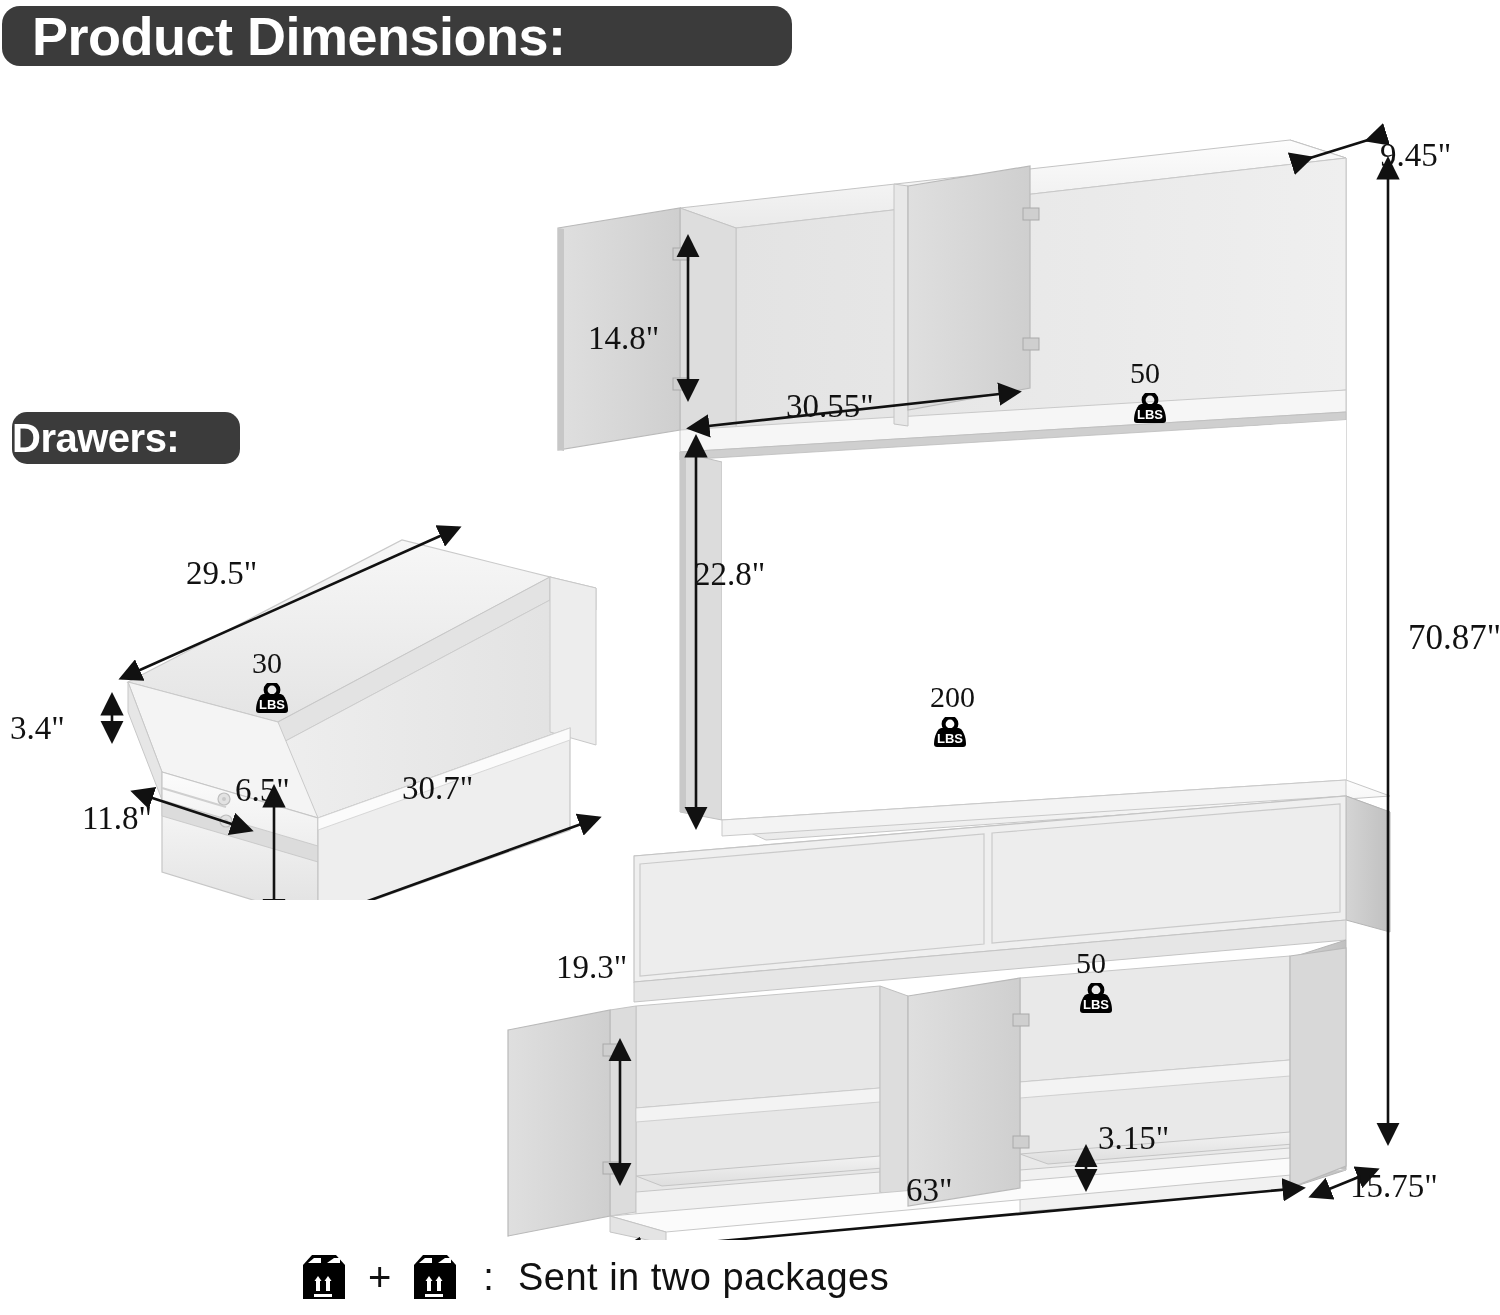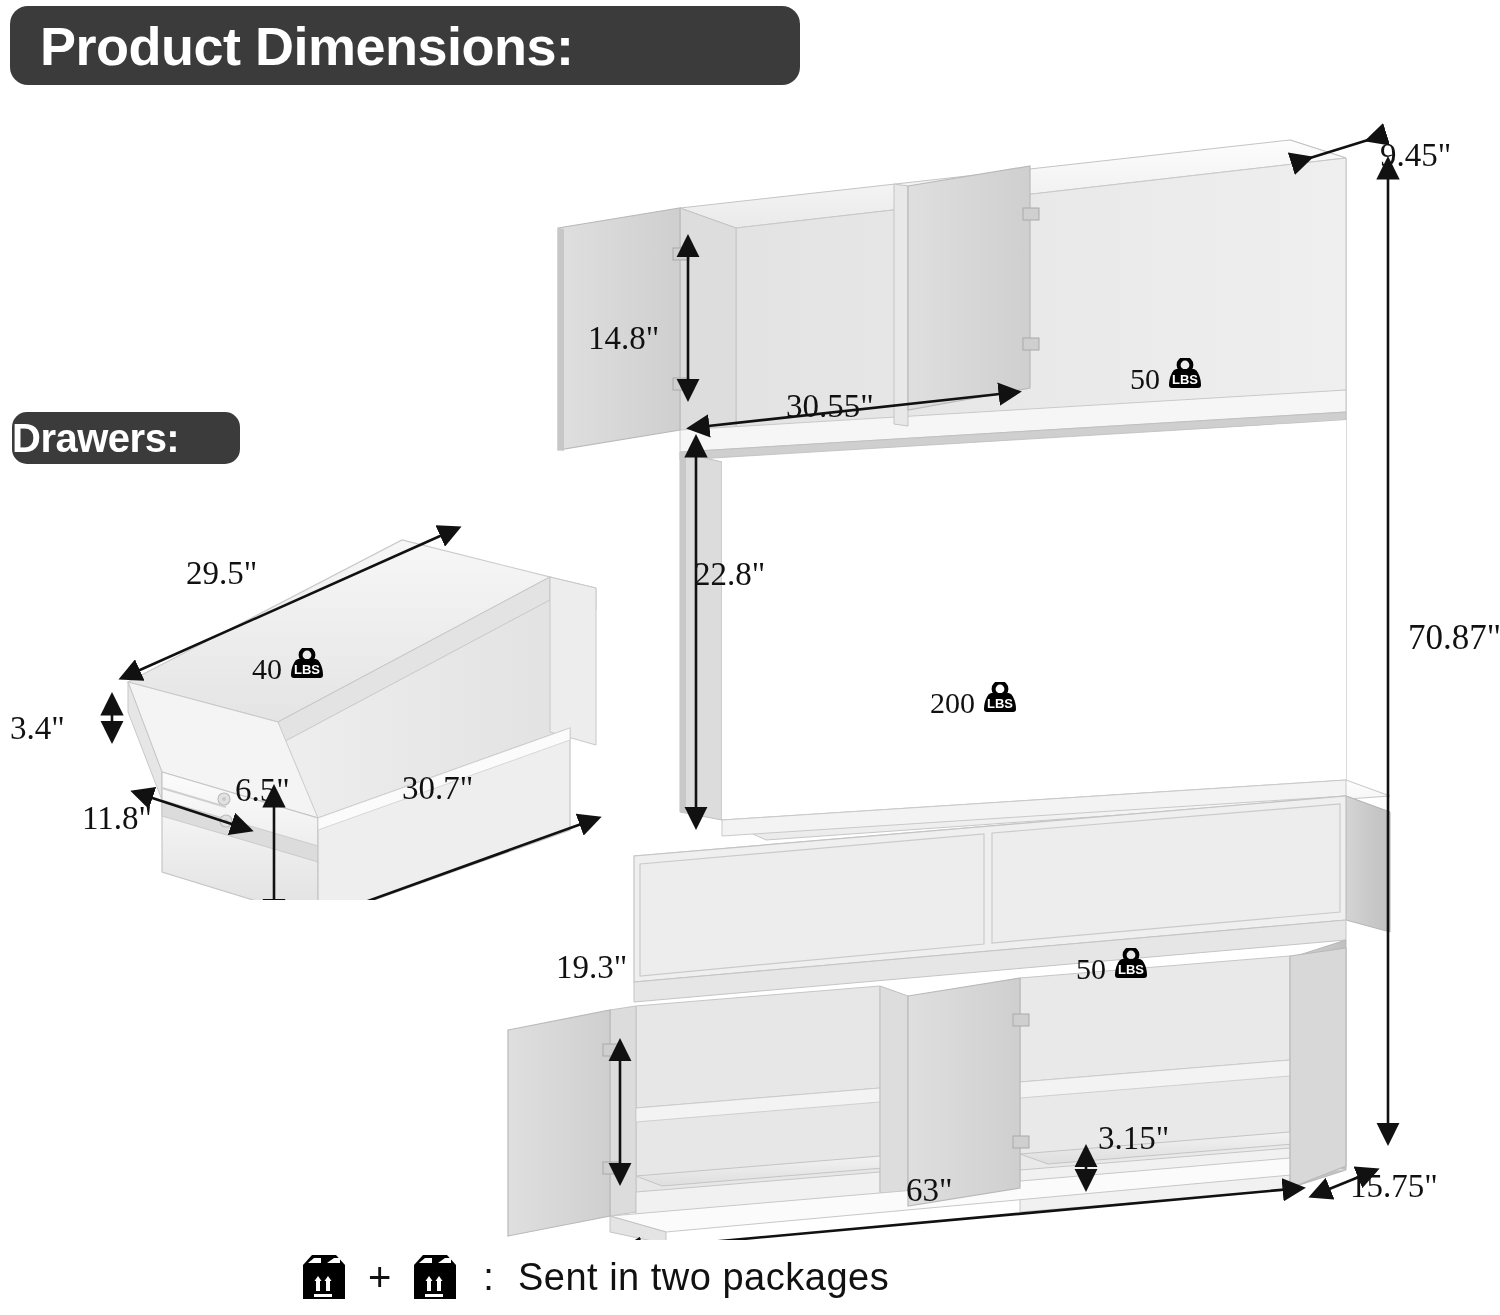--- a/index.html
+++ b/index.html
@@ -29,24 +29,24 @@
     border-radius: 16px;
     display: flex;
     align-items: center;
     justify-content: flex-start;
     font-weight: bold;
     letter-spacing: -0.5px;
     white-space: nowrap;
     box-sizing: border-box;
   }
   #title-badge {
-    left: 10px;
+    left: 2px;
     top: 6px;
     width: 790px;
-    height: 79px;
+    height: 60px;
     font-size: 54px;
     padding-left: 30px;
     border-radius: 18px;
   }
   #drawers-badge {
     left: 12px;
     top: 412px;
     width: 228px;
     height: 52px;
     font-size: 40px;
@@ -61,23 +61,24 @@
     font-size: 33px;
     white-space: nowrap;
     letter-spacing: 0px;
   }
   .dim.lg { font-size: 35px; }
 
   
   .weight {
     position: absolute;
     display: flex;
-    align-items: flex-end;
+    align-items: flex-start;
     gap: 5px;
     white-space: nowrap;
+    flex-direction: column;
   }
   .weight .num {
     font-family: "Liberation Serif", serif;
     font-size: 30px;
     color: #111111;
     line-height: 1;
   }
   .weight .kb {
     position: relative;
     width: 40px;
@@ -196,21 +197,21 @@
     </defs>
   </svg>
 
   <div class="dim" style="left:186px;top:555px;">29.5"</div>
   <div class="dim" style="left:10px;top:710px;">3.4"</div>
   <div class="dim" style="left:82px;top:800px;">11.8"</div>
   <div class="dim" style="left:235px;top:772px;">6.5"</div>
   <div class="dim" style="left:402px;top:770px;">30.7"</div>
 
   <div class="weight" style="left:252px;top:648px;">
-    <span class="num">40</span>
+    <span class="num">30</span>
     <span class="kb">
       <svg width="40" height="36" viewBox="0 0 40 36">
         <circle cx="20" cy="7" r="6.4" fill="none" stroke="#000000" stroke-width="4"></circle>
         <path d="M11.5,11 H28.5 C32.5,11 36,20 36,27 A3,3 0 0 1 33,30 H7 A3,3 0 0 1 4,27 C4,20 7.5,11 11.5,11 Z" fill="#000000"></path>
         <text x="20" y="26" text-anchor="middle" font-family="Liberation Sans, sans-serif" font-size="13" font-weight="bold" fill="#ffffff">LBS</text>
       </svg>
     </span>
   </div>
 
   <svg id="hutch-svg" width="940" height="1120" viewBox="0 0 940 1120" style="position:absolute;left:490px;top:120px;">

